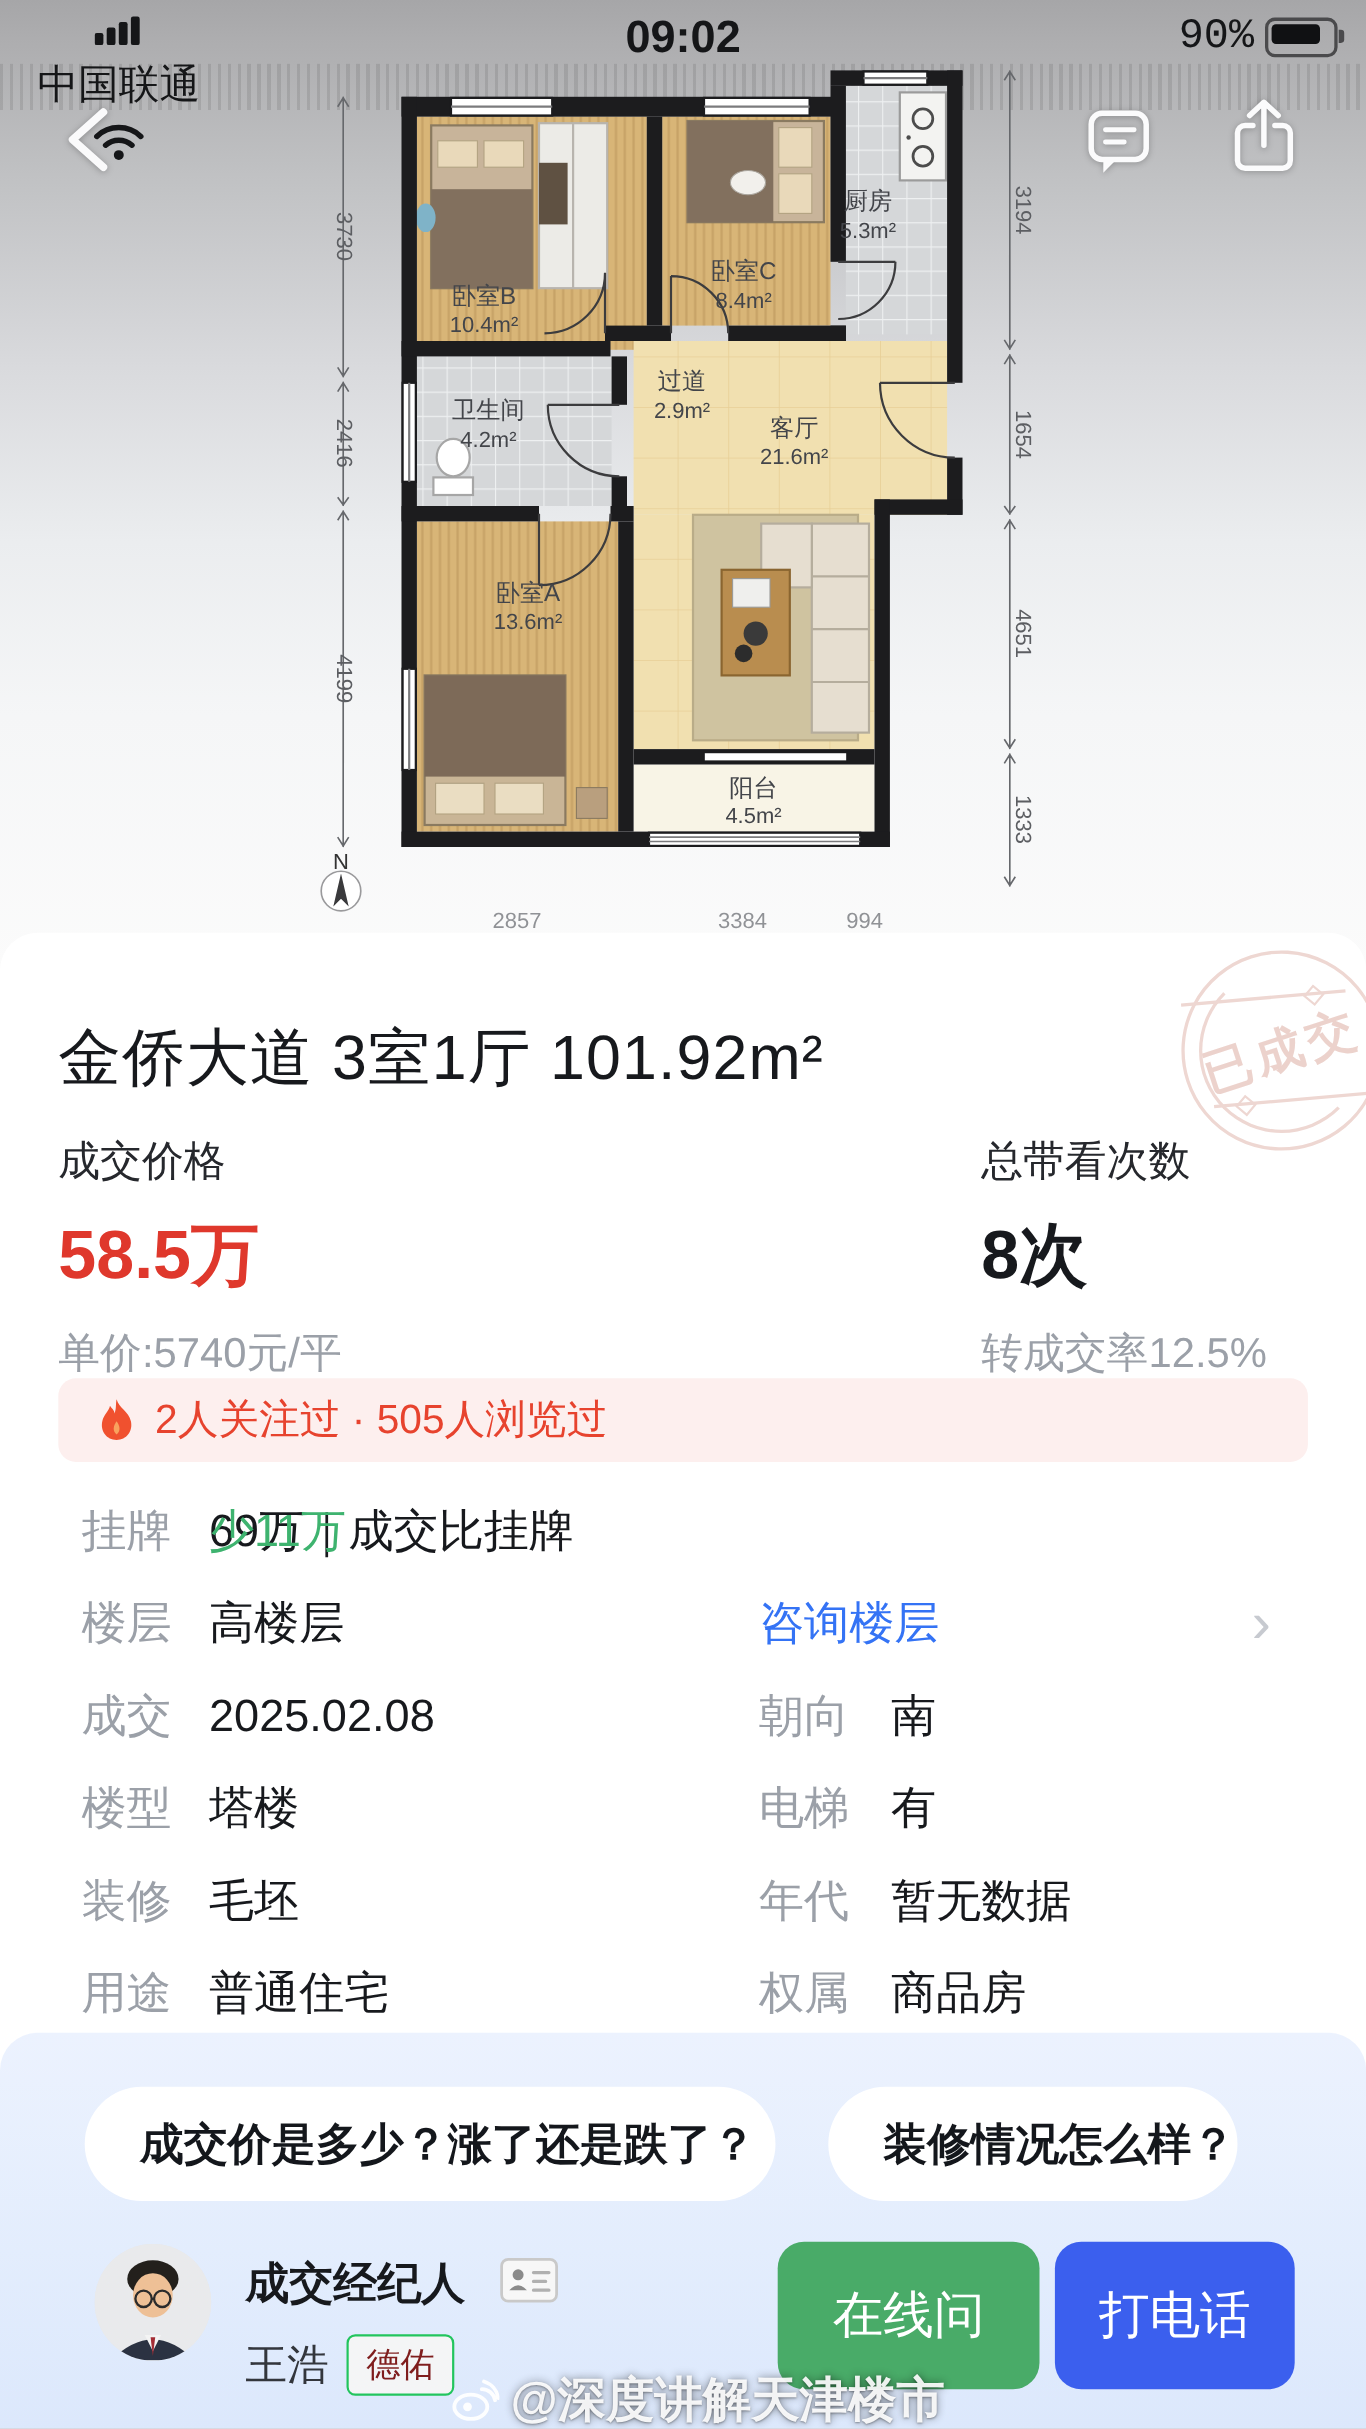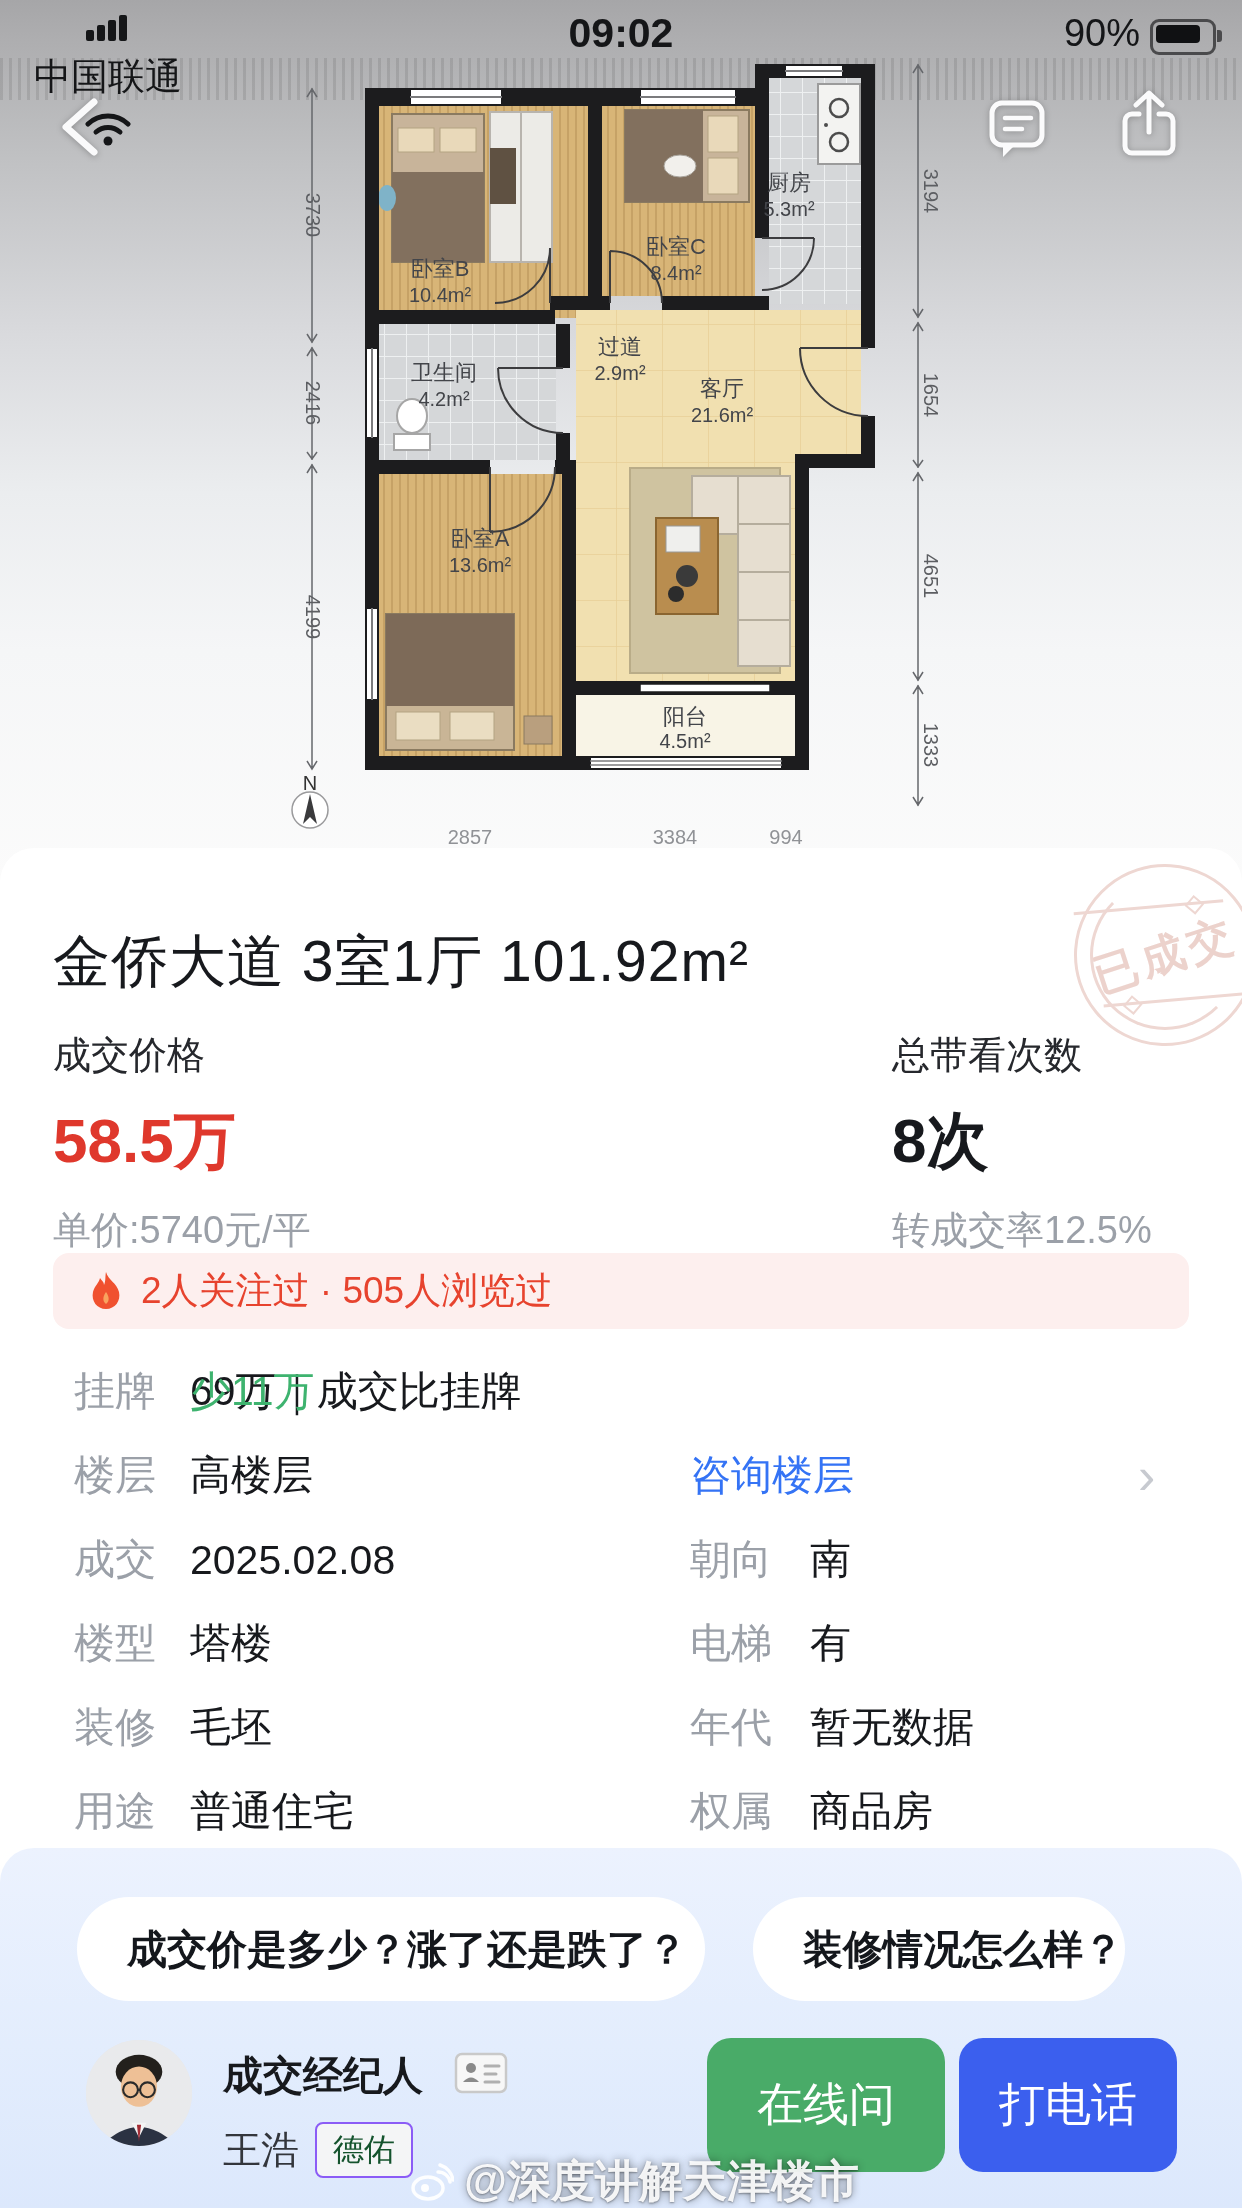--- a/index.html
+++ b/index.html
@@ -8,21 +8,21 @@
   
   .photo{position:absolute;left:0;top:0;width:1242px;height:880px;
          background:linear-gradient(180deg,#a6a6a8 0%,#adadaf 4%,#c0c1c3 18%,#d9dadd 38%,#ebedef 56%,#f5f6f7 74%,#fbfbfb 100%);}
   .texture{position:absolute;left:0;top:58px;width:1242px;height:42px;opacity:.18;
            background:repeating-linear-gradient(90deg,#555 0 3px,transparent 3px 9px);}
   
   .sb{position:absolute;left:0;top:0;width:1242px;height:62px;color:#151618;}
   .sb .left{position:absolute;left:34px;top:10px;display:flex;align-items:center;gap:10px;flex-direction:column;}
   .sb .carrier{font-size:37px;font-weight:500;}
   .sb .time{position:absolute;left:0;right:0;top:10px;text-align:center;font-size:41px;font-weight:600;}
-  .sb .right{position:absolute;right:26px;top:12px;display:flex;align-items:flex-end;gap:10px;}
+  .sb .right{position:absolute;right:26px;top:12px;display:flex;align-items:center;gap:10px;font-family:Liberation Mono, monospace;}
   .sb .pct{font-size:38px;}
   .batt{position:relative;width:60px;height:30px;border:3px solid #4a4a4c;border-radius:9px;}
   .batt .fill{position:absolute;left:3px;top:3px;width:44px;height:18px;background:#101113;border-radius:4px;}
   .batt .nub{position:absolute;right:-9px;top:8px;width:5px;height:12px;background:#4a4a4c;border-radius:0 3px 3px 0;}
   
   .navic{position:absolute;filter:drop-shadow(0 1px 3px rgba(0,0,0,.25));}
   
   .plan{position:absolute;left:280px;top:48px;width:680px;height:805px;}
   .plan svg{display:block;}
   .plan text{font-family:"Liberation Sans","DejaVu Sans",sans-serif;}
@@ -69,21 +69,21 @@
           background:linear-gradient(180deg,#ecf2fe 0%,#e3edfd 55%,#dce8fc 100%);}
   .chip{position:absolute;top:49px;height:104px;background:#fff;border-radius:52px;display:flex;
         align-items:center;gap:16px;padding:0 34px;box-sizing:border-box;}
   .chip .ctxt{font-size:40px;font-weight:600;color:#14171c;white-space:nowrap;}
   .chip1{left:77px;width:628px;}
   .chip2{left:753px;width:372px;}
   .avatar{position:absolute;left:86px;top:2040px;width:106px;height:106px;border-radius:50%;overflow:hidden;background:#e6e7e9;}
   .role{position:absolute;left:223px;top:2048px;font-size:40px;font-weight:700;color:#17191d;}
   .badge{position:absolute;left:452px;top:2044px;}
   .aname{position:absolute;left:223px;top:2122px;font-size:38px;color:#33363c;display:flex;align-items:center;gap:16px;}
-  .ctag{font-size:31px;color:#14532d;background:#f4f5f6;border:2px solid #8b5cf6;border-radius:8px;padding:5px 16px;}
+  .ctag{font-size:31px;color:#7f1d1d;background:#f4f5f6;border:2px solid #22c55e;border-radius:8px;padding:5px 16px;}
   .btn{position:absolute;top:2038px;height:134px;border-radius:24px;color:#fff;font-size:46px;font-weight:500;
        display:flex;align-items:center;justify-content:center;border:none;}
   .btn.g{left:707px;width:238px;background:#49ab68;}
   .btn.b{left:959px;width:218px;background:#3b5fee;}
   .wm{position:absolute;left:50%;transform:translateX(-47%);top:2152px;display:flex;align-items:center;gap:10px;
       color:rgba(255,255,255,.92);font-size:44px;font-weight:600;text-shadow:0 0 8px rgba(0,0,0,.45),0 1px 2px rgba(0,0,0,.35);white-space:nowrap;}
 </style>
 </head>
 <body>
 

